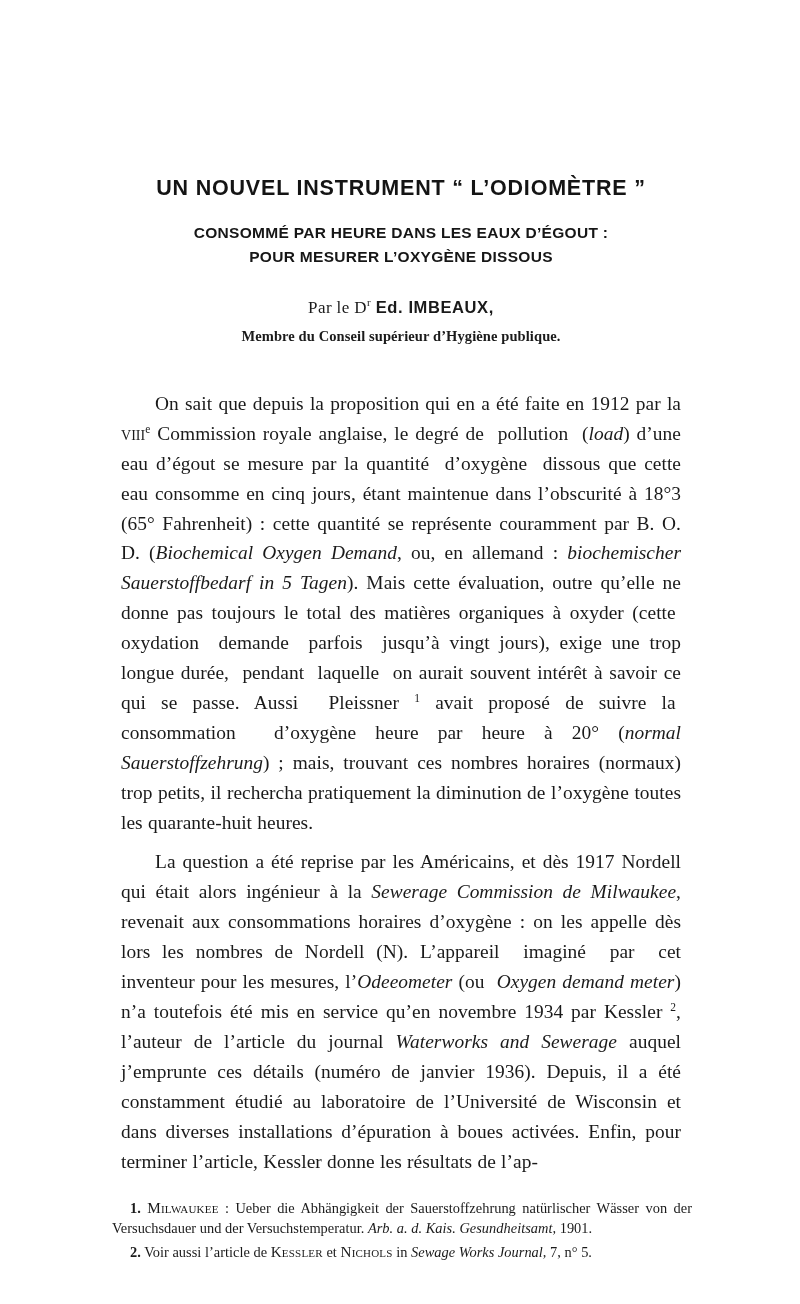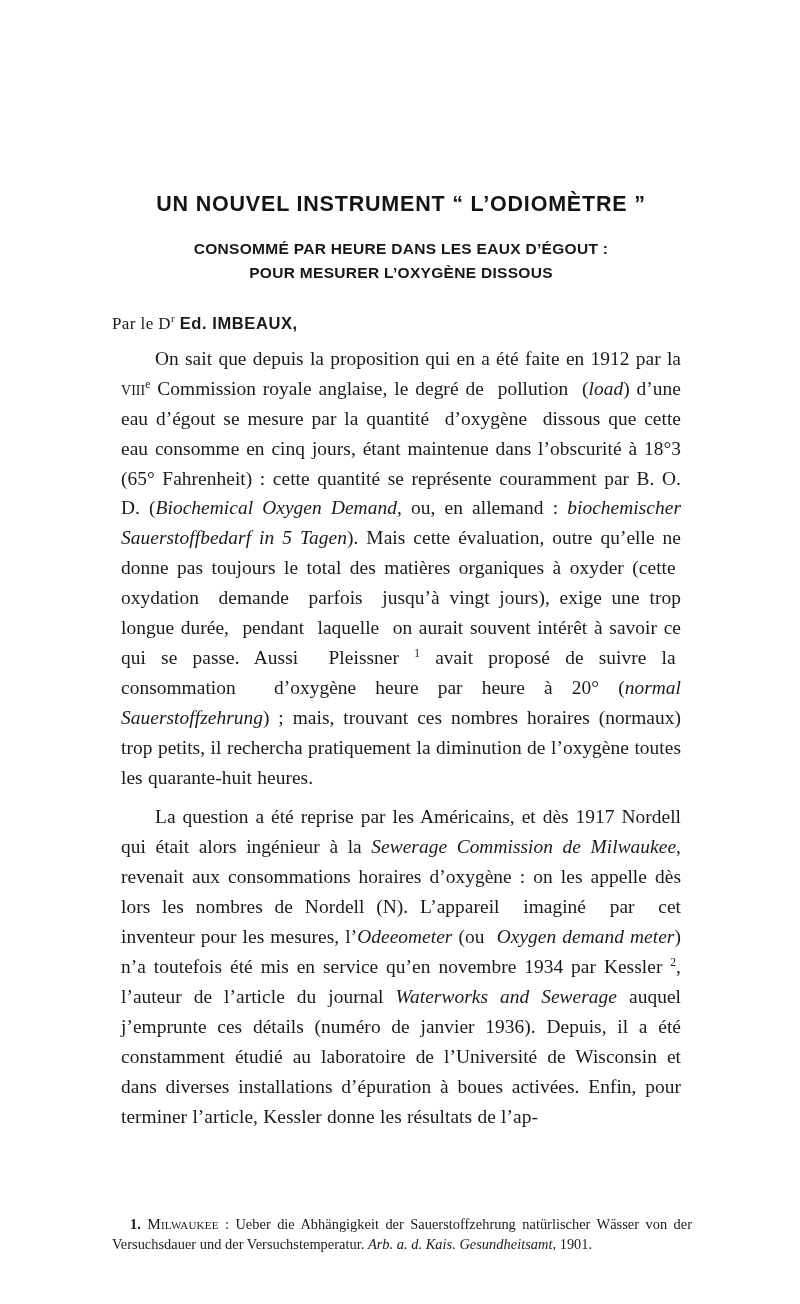--- a/index.html
+++ b/index.html
@@ -10,21 +10,21 @@
   body {
     width: 800px;
     height: 1304px;
     font-family: "Liberation Serif", serif;
     color: #1a1a1a;
     position: relative;
     overflow: hidden;
   }
   .page {
     position: absolute;
-    left: 0; top: 16px;
+    left: 0; top: 0;
     width: 800px;
     height: 964px;
     box-sizing: border-box;
     padding: 0;
   }
   .content {
     position: absolute;
     left: 112px;
     top: 176px;
     width: 578px;
@@ -46,20 +46,21 @@
     font-weight: bold;
     font-size: 15.5px;
     line-height: 1.58;
     letter-spacing: 0.3px;
     color: #161616;
     margin: 0 0 26px 0;
   }
   .subtitle-line { display: block; }
 
   .author {
+    text-align: center;
     font-family: "Liberation Serif", serif;
     font-size: 17px;
     letter-spacing: 0.4px;
     margin: 0 0 10px 0;
   }
   .author b {
     font-family: "Liberation Sans", sans-serif;
     font-weight: bold;
     font-size: 16.5px;
     letter-spacing: 0.6px;
@@ -133,20 +134,21 @@
     <div class="subtitle-block">
       <span class="subtitle-line">CONSOMMÉ PAR HEURE DANS LES EAUX D’ÉGOUT :</span>
       <span class="subtitle-line">POUR MESURER L’OXYGÈNE DISSOUS</span>
     </div>
 
     <div class="author">
       <span>Par le D</span><sup>r</sup>
       <b>Ed. IMBEAUX,</b>
     </div>
 
+    <div class="affiliation">Membre du Conseil supérieur d’Hygiène publique.</div>
 
     <div class="body-text">
       <p>
         On sait que depuis la proposition qui en a été faite en 1912 par
         la <span style="font-variant:small-caps;">viii</span><sup>e</sup> Commission royale anglaise, le degré de&nbsp; pollution&nbsp; (<i>load</i>)
         d’une eau d’égout se mesure par la quantité&nbsp; d’oxygène&nbsp; dissous
         que cette eau consomme en cinq jours, étant maintenue dans l’obscurité à 18°3 (65° Fahrenheit) : cette quantité se représente couramment par B. O. D. (<i>Biochemical Oxygen Demand</i>, ou, en allemand : <i>biochemischer Sauerstoffbedarf in 5 Tagen</i>). Mais cette évaluation, outre qu’elle ne donne pas toujours le total des matières organiques à oxyder (cette&nbsp; oxydation&nbsp; demande&nbsp; parfois&nbsp; jusqu’à
         vingt jours), exige une trop longue durée,&nbsp; pendant&nbsp; laquelle&nbsp; on
         aurait souvent intérêt à savoir ce qui se passe. Aussi&nbsp; Pleissner <sup>1</sup>
         avait proposé de suivre la&nbsp; consommation&nbsp; d’oxygène heure par
@@ -160,15 +162,19 @@
   </div>
 
   <div class="footnotes">
 
     <p class="footnote indent">
       <b>1.</b>
       <span class="sc">Milwaukee</span><span> : Ueber die Abhängigkeit der Sauerstoffzehrung natürlischer Wässer von der Versuchsdauer und der Versuchstemperatur.</span>
       <i>Arb. a. d. Kais. Gesundheitsamt,</i>
       <span>1901.</span>
     </p>
+    <p class="footnote indent">
+      <b>2.</b>
+      <span>Voir aussi l’article de </span><span class="sc">Kessler</span><span> et </span><span class="sc">Nichols</span><span> in </span><i>Sewage Works Journal,</i><span> 7, n° 5.</span>
+    </p>
   </div>
 
 </div>
 
 </body></html>

